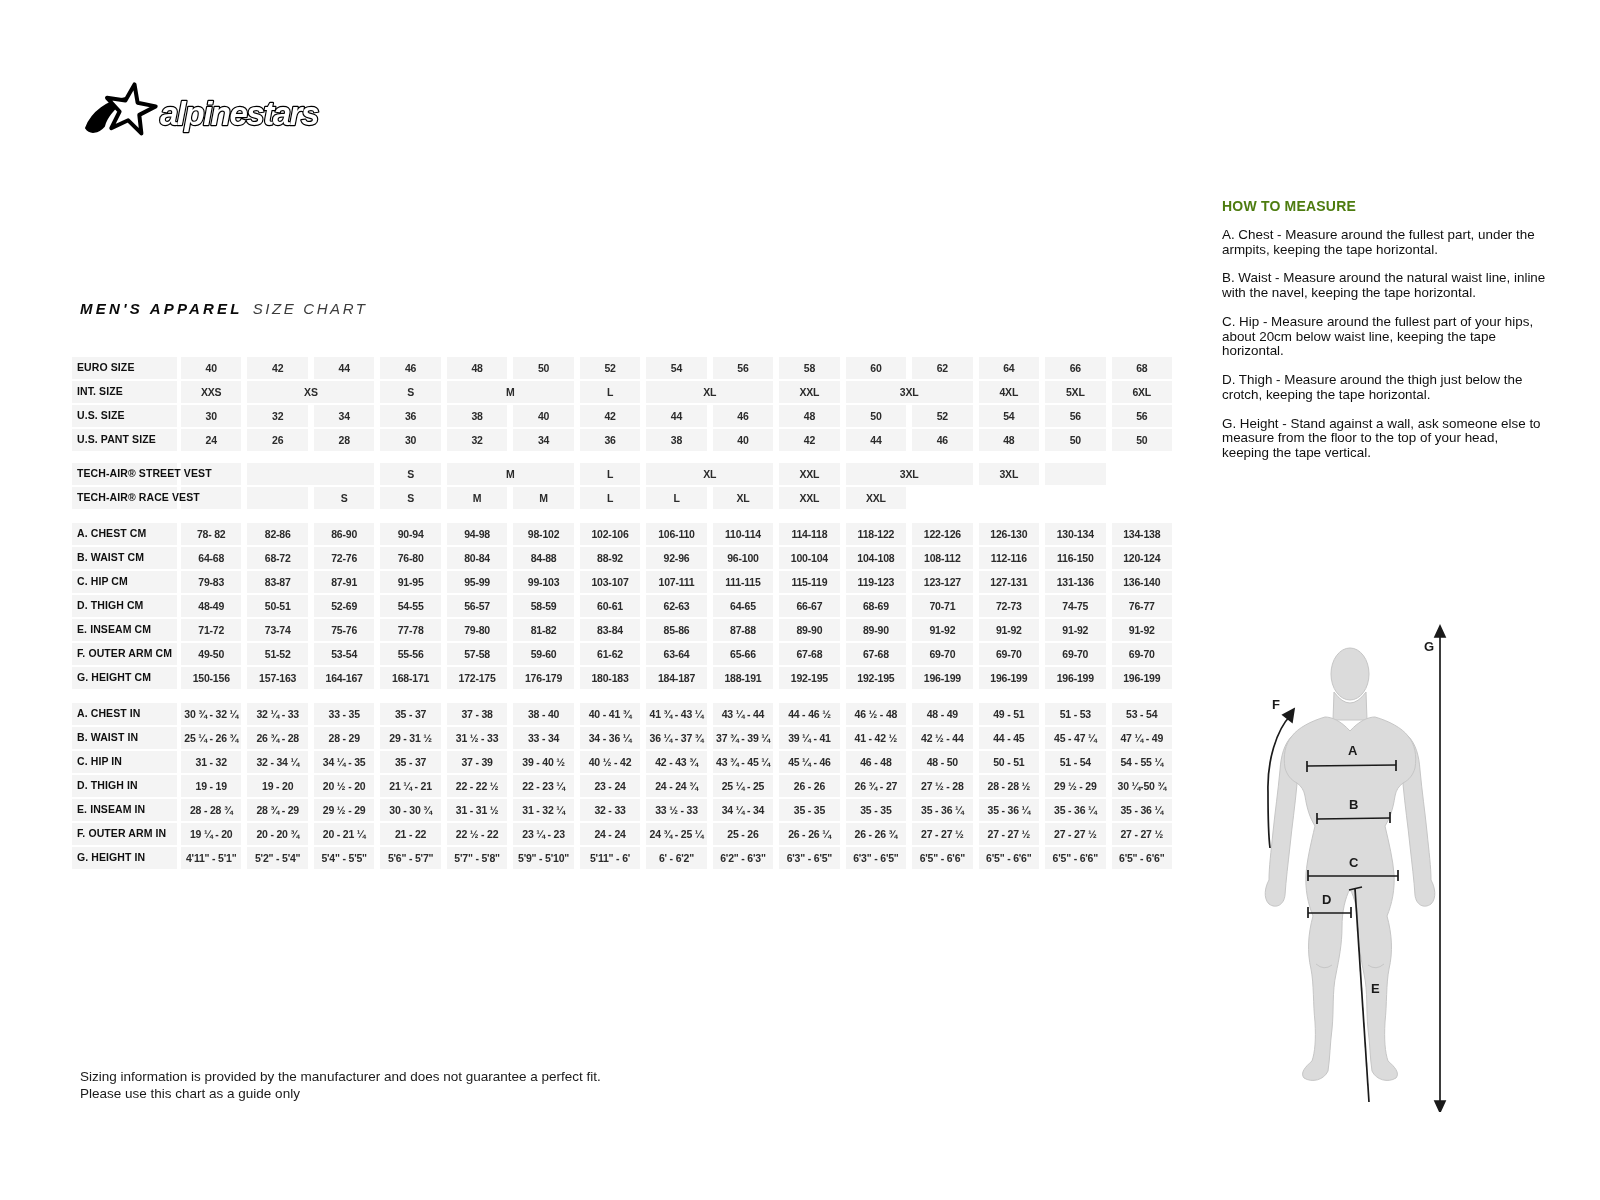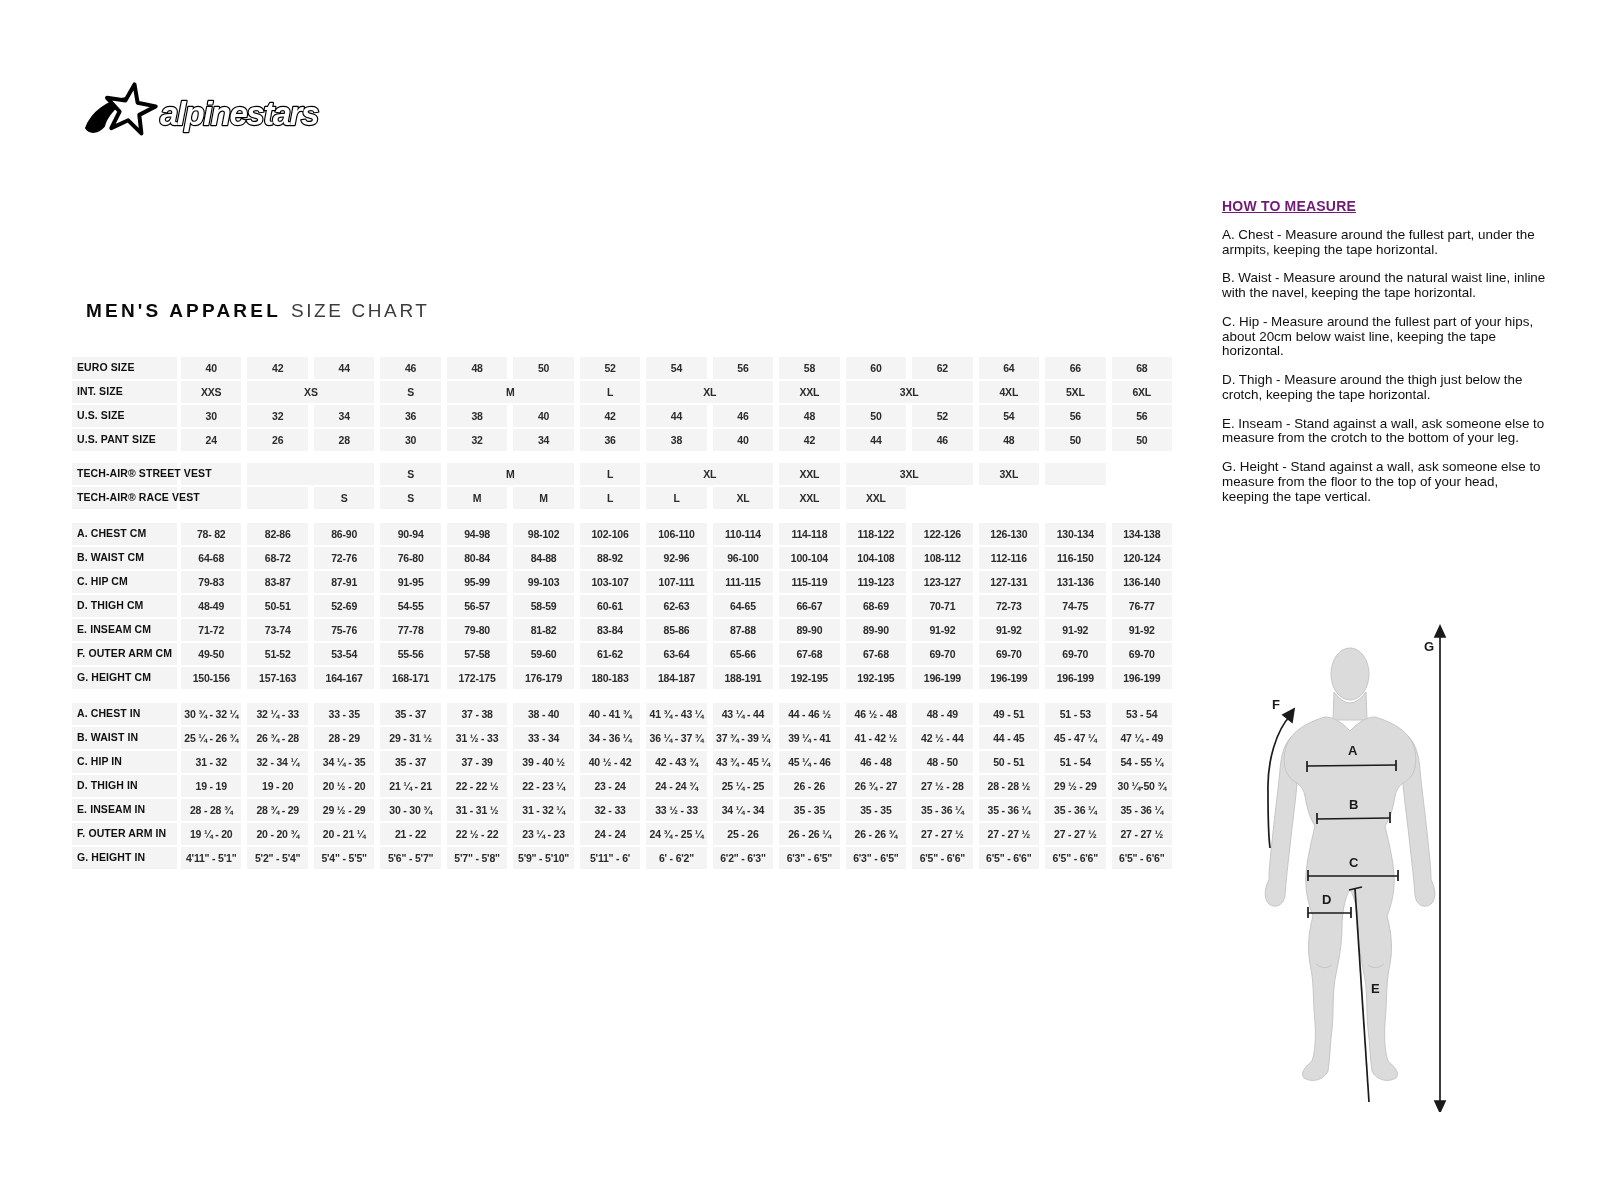--- a/index.html
+++ b/index.html
@@ -3,42 +3,42 @@
 <meta charset="utf-8">
 <style>
   html,body{margin:0;padding:0;background:#fff;}
   body{width:1600px;height:1200px;position:relative;font-family:"Liberation Sans",sans-serif;color:#111;}
   .canvas{position:absolute;inset:0;overflow:hidden;}
 
   
   .logo{position:absolute;left:76px;top:78px;width:300px;height:74px;}
 
   
-  .title{position:absolute;left:86px;top:300px;font-size:19px;white-space:nowrap;}
+  .title{position:absolute;left:80px;top:300px;font-style:italic;font-size:15px;white-space:nowrap;}
   .title .main{font-weight:800;letter-spacing:3.2px;color:#0a0a0a;}
   .title .sub{font-weight:400;letter-spacing:2.6px;color:#3c3c3c;margin-left:10px;}
 
   
   .table{position:absolute;left:72px;top:357px;width:1100px;}
   .tgroup{margin-bottom:12px;}
   .tgroup.g2{margin-bottom:14px;}
   .tgroup.g3{margin-bottom:14px;}
   .trow{display:flex;min-height:22px;margin-bottom:2px;background:#fff;}
   .tlabel{flex:0 0 105px;width:105px;background:#f4f4f4;font-size:10.5px;font-weight:bold;
           color:#0f0f0f;display:flex;align-items:center;padding-left:5px;box-sizing:border-box;
           line-height:1.1;letter-spacing:.1px;}
   .tlabel.nowrap{white-space:nowrap;overflow:visible;z-index:2;text-align:center;}
   .tcells{flex:1;display:grid;grid-template-columns:repeat(15,1fr);column-gap:6px;margin-left:4px;}
   .tcell{background:#f4f4f4;display:flex;align-items:center;justify-content:center;
          font-size:10.5px;font-weight:bold;color:#2b2b2b;letter-spacing:-.2px;white-space:nowrap;}
   .tcell.off{background:transparent;}
 
   
   .measure{position:absolute;left:1222px;top:198px;width:324px;}
-  .measure h3{margin:0 0 14px 0;font-size:14px;font-weight:bold;letter-spacing:.2px;color:#701a75;text-decoration:underline;}
+  .measure h3{margin:0 0 14px 0;font-size:14px;font-weight:bold;letter-spacing:.2px;color:#4d7c0f;}
   .measure p{margin:0 0 14px 0;font-size:13.4px;line-height:1.1;color:#101010;}
 
   
   .figure{position:absolute;left:1228px;top:612px;width:332px;height:500px;}
 
   
   .disclaimer{position:absolute;left:80px;top:1068px;font-size:13.5px;line-height:1.28;color:#1a1a1a;}
 </style>
 </head>
 <body>
@@ -460,21 +460,20 @@
       </div>
     </div>
 
   <div class="measure">
     <h3>HOW TO MEASURE</h3>
     <div>
         <p>A. Chest - Measure around the fullest part, under the armpits, keeping the tape horizontal.</p>
         <p>B. Waist - Measure around the natural waist line, inline with the navel, keeping the tape horizontal.</p>
         <p>C. Hip - Measure around the fullest part of your hips, about 20cm below waist line, keeping the tape horizontal.</p>
         <p>D. Thigh - Measure around the thigh just below the crotch, keeping the tape horizontal.</p>
-        <p>E. Inseam - Stand against a wall, ask someone else to measure from the crotch to the bottom of your leg.</p>
         <p>G. Height - Stand against a wall, ask someone else to measure from the floor to the top of your head, keeping the tape vertical.</p>
       </div>
   </div>
 
   <svg class="figure" viewBox="0 0 332 500">
     <g fill="#dbdbdb" stroke="#c6c6c6" stroke-width="1">
       <ellipse cx="122" cy="62" rx="19" ry="26"></ellipse>
       <path d="M106,80 Q122,102 138,80 L139,108 L105,108 Z"></path>
 
       <path d="M64,124 C56,132 53,144 52,158 C50,180 47,200 45,220 C43,240 41,255 41,268
@@ -538,14 +537,18 @@
       <text x="120" y="143">A</text>
       <text x="121" y="197">B</text>
       <text x="121" y="255">C</text>
       <text x="94" y="292">D</text>
       <text x="143" y="381">E</text>
       <text x="44" y="97">F</text>
       <text x="196" y="39">G</text>
     </g>
   </svg>
 
+  <div class="disclaimer">
+    <div>Sizing information is provided by the manufacturer and does not guarantee a perfect fit.</div>
+    <div>Please use this chart as a guide only</div>
+  </div>
 
 </div>
 
 </body></html>

